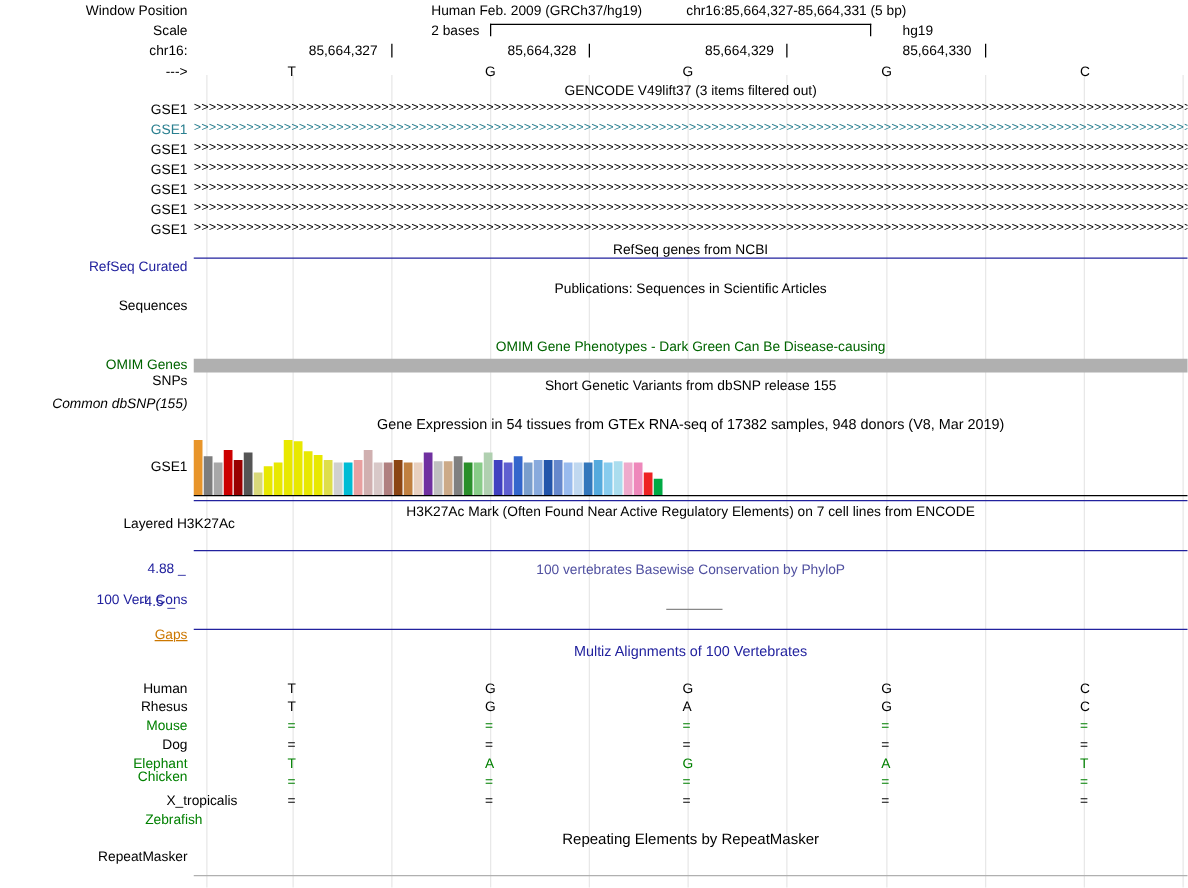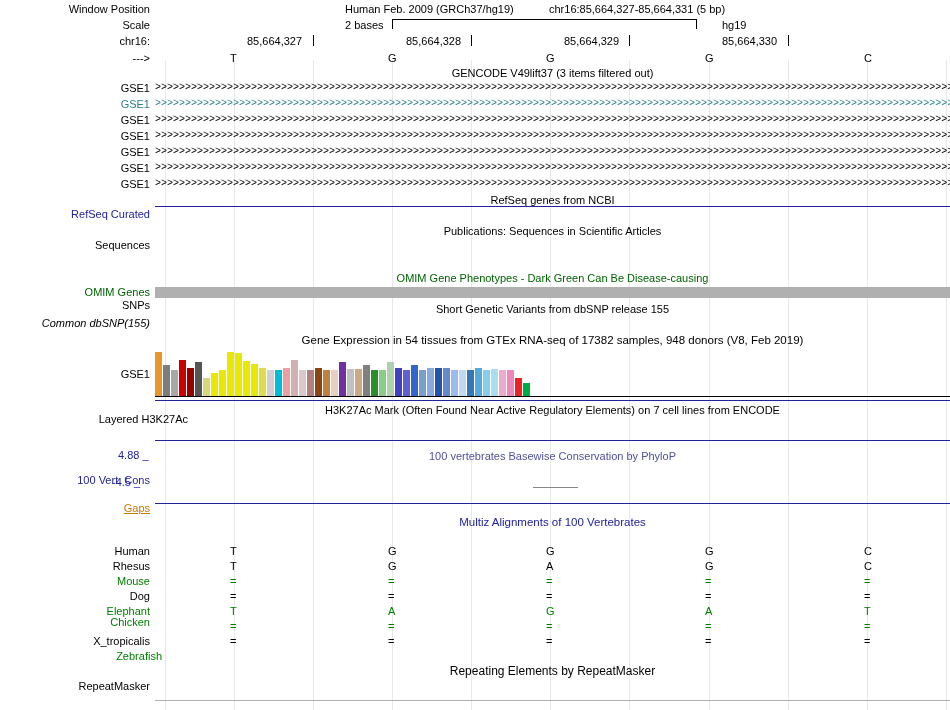--- a/index.html
+++ b/index.html
@@ -203,21 +203,21 @@
   <div class="lbl" style="left:0; top:239px; width:150px;">Sequences</div>
   <div class="lbl" style="left:0; top:255px; width:150px;margin-top:44px;">SNPs</div>
 
   <div class="center-text" style="top:272px; color:#006400;">OMIM Gene Phenotypes - Dark Green Can Be Disease-causing</div>
   <div class="grayband" style="top:287px;"></div>
   <div class="lbl" style="left:0; top:286px; width:150px; color:#006400;">OMIM Genes</div>
 
   <div class="center-text" style="top:303px;">Short Genetic Variants from dbSNP release 155</div>
   <div class="lbl" style="left:0; top:317px; width:150px;font-style:italic;">Common dbSNP(155)</div>
 
-  <div class="center-text" style="top:334px; font-size:11.5px;">Gene Expression in 54 tissues from GTEx RNA-seq of 17382 samples, 948 donors (V8, Feb 2019)</div>
+  <div class="center-text" style="top:334px; font-size:11.5px;">Gene Expression in 54 tissues from GTEx RNA-seq of 17382 samples, 948 donors (V8, Mar 2019)</div>
   <div class="lbl" style="left:0; top:368px; width:150px;">GSE1</div>
   <div class="gtex-bars" id="gtex-bars" style="top:352px; height:44px;"><span title="t1" style="height: 44px; background: rgb(232, 149, 42);"></span><span title="t2" style="height: 31px; background: rgb(125, 125, 125);"></span><span title="t3" style="height: 26px; background: rgb(168, 168, 168);"></span><span title="t4" style="height: 36px; background: rgb(204, 0, 0);"></span><span title="t5" style="height: 28px; background: rgb(153, 0, 0);"></span><span title="t6" style="height: 34px; background: rgb(85, 85, 85);"></span><span title="t7" style="height: 18px; background: rgb(216, 216, 122);"></span><span title="t8" style="height: 23px; background: rgb(232, 232, 0);"></span><span title="t9" style="height: 26px; background: rgb(232, 232, 0);"></span><span title="t10" style="height: 44px; background: rgb(232, 232, 0);"></span><span title="t11" style="height: 43px; background: rgb(232, 232, 0);"></span><span title="t12" style="height: 35px; background: rgb(232, 232, 0);"></span><span title="t13" style="height: 32px; background: rgb(232, 232, 0);"></span><span title="t14" style="height: 28px; background: rgb(222, 222, 74);"></span><span title="t15" style="height: 26px; background: rgb(208, 208, 208);"></span><span title="t16" style="height: 26px; background: rgb(0, 188, 212);"></span><span title="t17" style="height: 28px; background: rgb(232, 160, 160);"></span><span title="t18" style="height: 36px; background: rgb(208, 176, 176);"></span><span title="t19" style="height: 26px; background: rgb(216, 200, 200);"></span><span title="t20" style="height: 26px; background: rgb(176, 128, 128);"></span><span title="t21" style="height: 28px; background: rgb(139, 69, 19);"></span><span title="t22" style="height: 26px; background: rgb(192, 128, 64);"></span><span title="t23" style="height: 26px; background: rgb(232, 208, 192);"></span><span title="t24" style="height: 34px; background: rgb(112, 48, 160);"></span><span title="t25" style="height: 27px; background: rgb(192, 192, 192);"></span><span title="t26" style="height: 27px; background: rgb(204, 170, 136);"></span><span title="t27" style="height: 31px; background: rgb(128, 128, 128);"></span><span title="t28" style="height: 26px; background: rgb(42, 143, 42);"></span><span title="t29" style="height: 26px; background: rgb(136, 204, 136);"></span><span title="t30" style="height: 34px; background: rgb(176, 208, 176);"></span><span title="t31" style="height: 28px; background: rgb(64, 64, 192);"></span><span title="t32" style="height: 26px; background: rgb(96, 96, 208);"></span><span title="t33" style="height: 31px; background: rgb(51, 102, 204);"></span><span title="t34" style="height: 26px; background: rgb(122, 158, 204);"></span><span title="t35" style="height: 28px; background: rgb(136, 170, 221);"></span><span title="t36" style="height: 28px; background: rgb(34, 85, 170);"></span><span title="t37" style="height: 28px; background: rgb(102, 136, 204);"></span><span title="t38" style="height: 26px; background: rgb(153, 187, 238);"></span><span title="t39" style="height: 26px; background: rgb(192, 216, 240);"></span><span title="t40" style="height: 26px; background: rgb(51, 119, 187);"></span><span title="t41" style="height: 28px; background: rgb(85, 170, 221);"></span><span title="t42" style="height: 26px; background: rgb(136, 204, 238);"></span><span title="t43" style="height: 27px; background: rgb(170, 221, 238);"></span><span title="t44" style="height: 26px; background: rgb(238, 170, 204);"></span><span title="t45" style="height: 26px; background: rgb(238, 136, 187);"></span><span title="t46" style="height: 18px; background: rgb(238, 34, 34);"></span><span title="t47" style="height: 13px; background: rgb(0, 170, 68);"></span></div>
   <div class="baseline" style="top:396px; background:#000;"></div>
 
   <div class="hline" style="top:400px;"></div>
   <div class="center-text" style="top:404px;">H3K27Ac Mark (Often Found Near Active Regulatory Elements) on 7 cell lines from ENCODE</div>
   <div class="lbl" style="left:0; top:413px; width:150px;padding-left:38px;">Layered H3K27Ac</div>
   <div class="hline" style="top:440px;"></div>
 
   <div class="conslabel" style="left:118px; top:449px; color:#22229e;">4.88 _</div>
@@ -260,21 +260,21 @@
       <div class="multiz-letter" style="left: 388px; top: 605px; color: rgb(0, 128, 0);">A</div>
       <div class="multiz-letter" style="left: 546px; top: 605px; color: rgb(0, 128, 0);">G</div>
       <div class="multiz-letter" style="left: 705px; top: 605px; color: rgb(0, 128, 0);">A</div>
       <div class="multiz-letter" style="left: 864px; top: 605px; color: rgb(0, 128, 0);">T</div>
       <div class="lbl" style="left: 0px; top: 616px; width: 150px; color: rgb(0, 128, 0);">Chicken</div>
       <div class="multiz-letter" style="left: 230px; top: 620px; color: rgb(0, 128, 0);">=</div>
       <div class="multiz-letter" style="left: 388px; top: 620px; color: rgb(0, 128, 0);">=</div>
       <div class="multiz-letter" style="left: 546px; top: 620px; color: rgb(0, 128, 0);">=</div>
       <div class="multiz-letter" style="left: 705px; top: 620px; color: rgb(0, 128, 0);">=</div>
       <div class="multiz-letter" style="left: 864px; top: 620px; color: rgb(0, 128, 0);">=</div>
-      <div class="lbl" style="left: 0px; top: 635px; width: 150px; color: rgb(0, 0, 0);">X_tropicalis</div>
+      <div class="lbl" style="left: 0px; top: 635px; width: 150px; color: rgb(0, 0, 0); padding-left: 40px;">X_tropicalis</div>
       <div class="multiz-letter" style="left: 230px; top: 635px; color: rgb(0, 0, 0);">=</div>
       <div class="multiz-letter" style="left: 388px; top: 635px; color: rgb(0, 0, 0);">=</div>
       <div class="multiz-letter" style="left: 546px; top: 635px; color: rgb(0, 0, 0);">=</div>
       <div class="multiz-letter" style="left: 705px; top: 635px; color: rgb(0, 0, 0);">=</div>
       <div class="multiz-letter" style="left: 864px; top: 635px; color: rgb(0, 0, 0);">=</div>
       <div class="lbl" style="left: 12px; top: 650px; width: 150px; color: rgb(0, 128, 0);">Zebrafish</div>
     </div>
 
   <div class="center-text" style="top:665px; font-size:12px;">Repeating Elements by RepeatMasker</div>
   <div class="lbl" style="left:0; top:680px; width:150px;text-align:right;">RepeatMasker</div>

